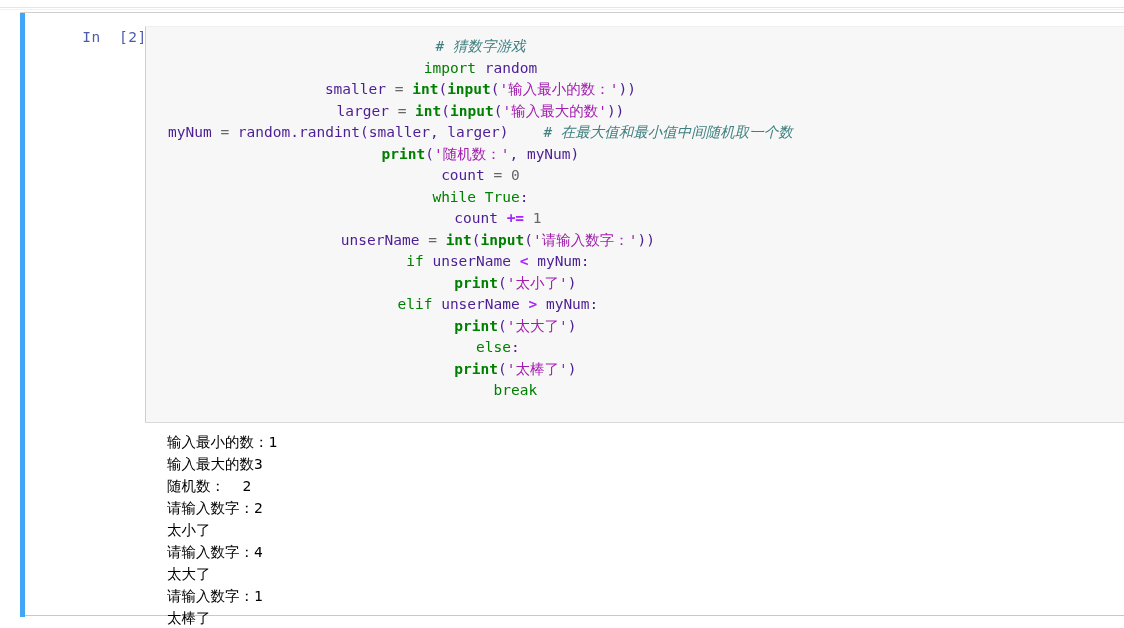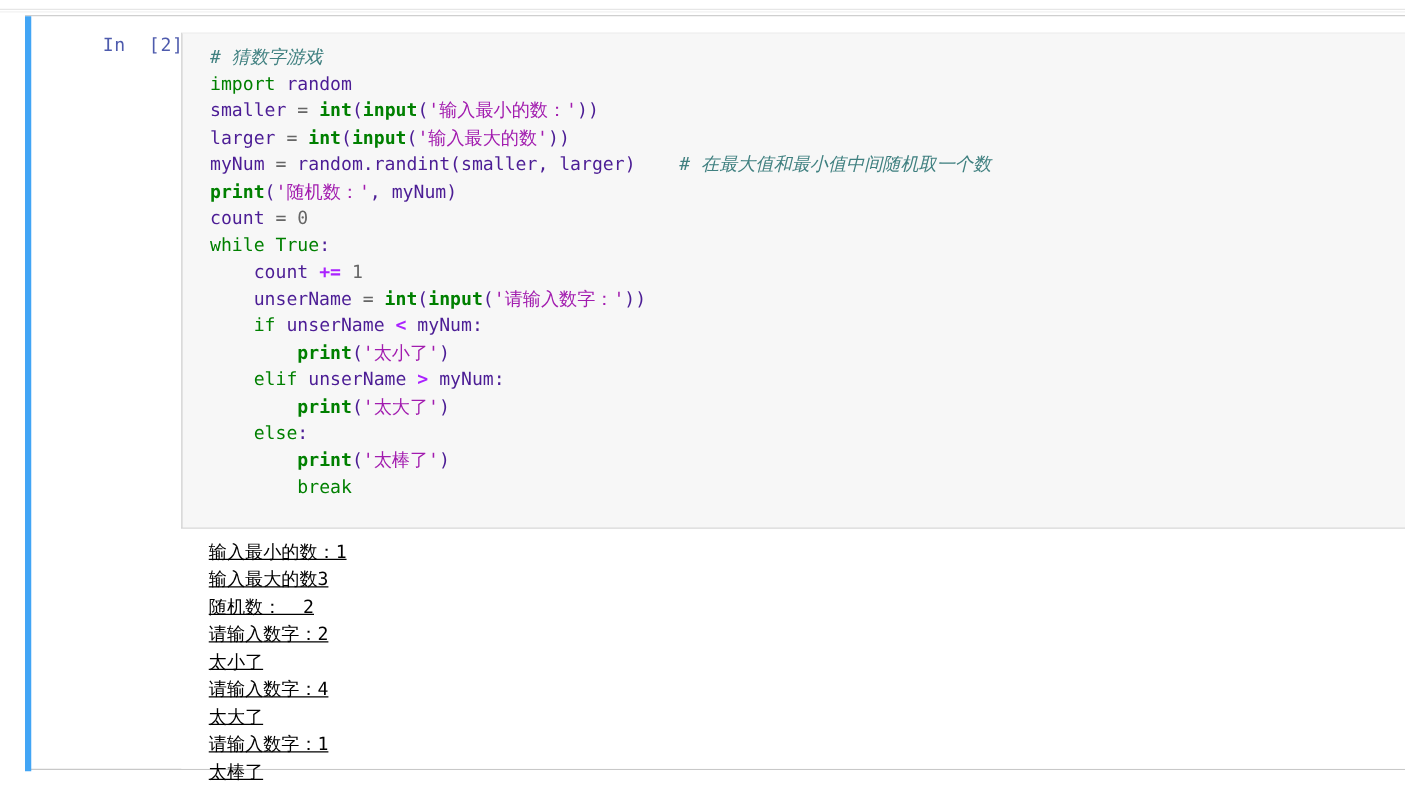--- a/index.html
+++ b/index.html
@@ -97,20 +97,21 @@
   }
   .code {
     position: absolute;
     left: 22px;
     top: 9px;
     font-family: "DejaVu Sans Mono", "Liberation Mono", monospace;
     font-size: 14.5px;
     line-height: 21.5px;
     white-space: pre;
     color: #1a1a1a;
+    text-align: center;
   }
   .code .ln { display: block; height: 21.5px; }
 
   
   .t-comment  { color: #408080; font-style: italic; }
   .t-keyword  { color: #008000; font-weight: normal; }
   .t-builtin  { color: #008000; font-weight: bold; }
   .t-string   { color: #a21caf; }
   .t-operator { color: #666666; }
   .t-oppunct  { color: #aa22ff; font-weight: bold; }
@@ -129,21 +130,21 @@
   .output-text {
     position: absolute;
     left: 22px;
     top: 6px;
     font-family: "DejaVu Sans Mono", "Liberation Mono", monospace;
     font-size: 14.5px;
     line-height: 22px;
     white-space: pre;
     color: #000000;
   }
-  .output-text .oln { display: block; height: 22px; text-decoration: underline; }
+  .output-text .oln { display: block; height: 22px; }
 </style>
 </head>
 <body>
 
 <div id="page">
 
   <div class="top-rule"></div>
   <div class="top-rule2"></div>
 
   <div class="cell">

